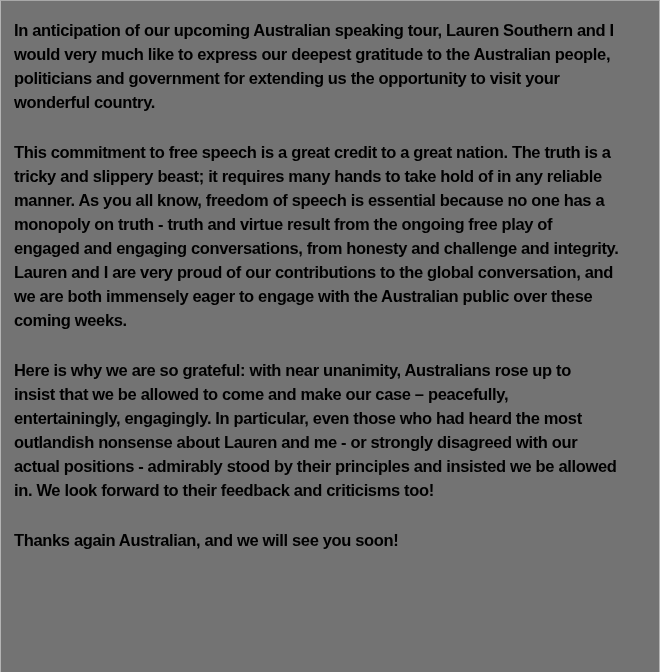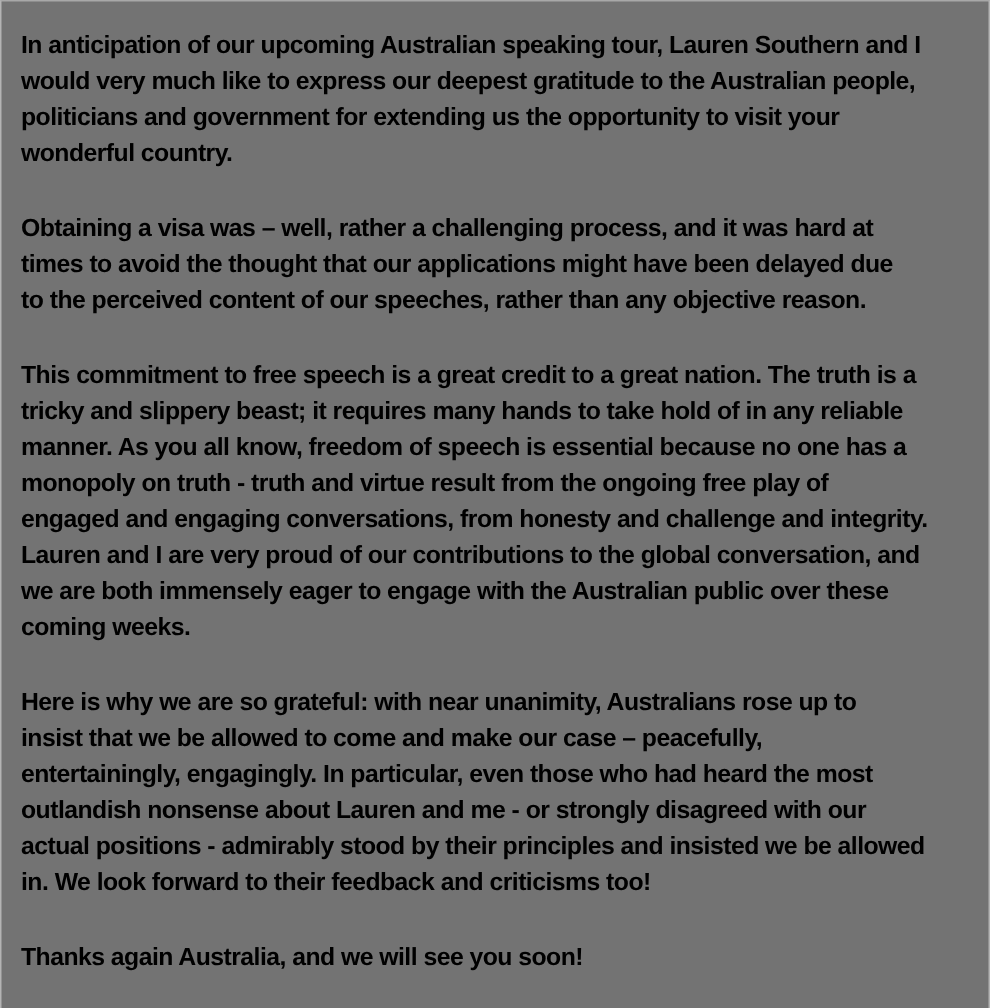--- a/index.html
+++ b/index.html
@@ -38,31 +38,28 @@
   }
 </style>
 </head>
 <body>
 
 <div class="page">
   <p class="para">In anticipation of our upcoming Australian speaking tour, Lauren Southern and I
 would very much like to express our deepest gratitude to the Australian people,
 politicians and government for extending us the opportunity to visit your
 wonderful country.</p>
-  <p class="para">Obtaining a visa was – well, rather a challenging process, and it was hard at
-times to avoid the thought that our applications might have been delayed due
-to the perceived content of our speeches, rather than any objective reason.</p>
   <p class="para">This commitment to free speech is a great credit to a great nation. The truth is a
 tricky and slippery beast; it requires many hands to take hold of in any reliable
 manner. As you all know, freedom of speech is essential because no one has a
 monopoly on truth - truth and virtue result from the ongoing free play of
 engaged and engaging conversations, from honesty and challenge and integrity.
 Lauren and I are very proud of our contributions to the global conversation, and
 we are both immensely eager to engage with the Australian public over these
 coming weeks.</p>
   <p class="para">Here is why we are so grateful: with near unanimity, Australians rose up to
 insist that we be allowed to come and make our case – peacefully,
 entertainingly, engagingly. In particular, even those who had heard the most
 outlandish nonsense about Lauren and me - or strongly disagreed with our
 actual positions - admirably stood by their principles and insisted we be allowed
 in. We look forward to their feedback and criticisms too!</p>
-  <p class="para">Thanks again Australia, and we will see you soon!</p>
+  <p class="para">Thanks again Australian, and we will see you soon!</p>
 </div>
 
 </body></html>

